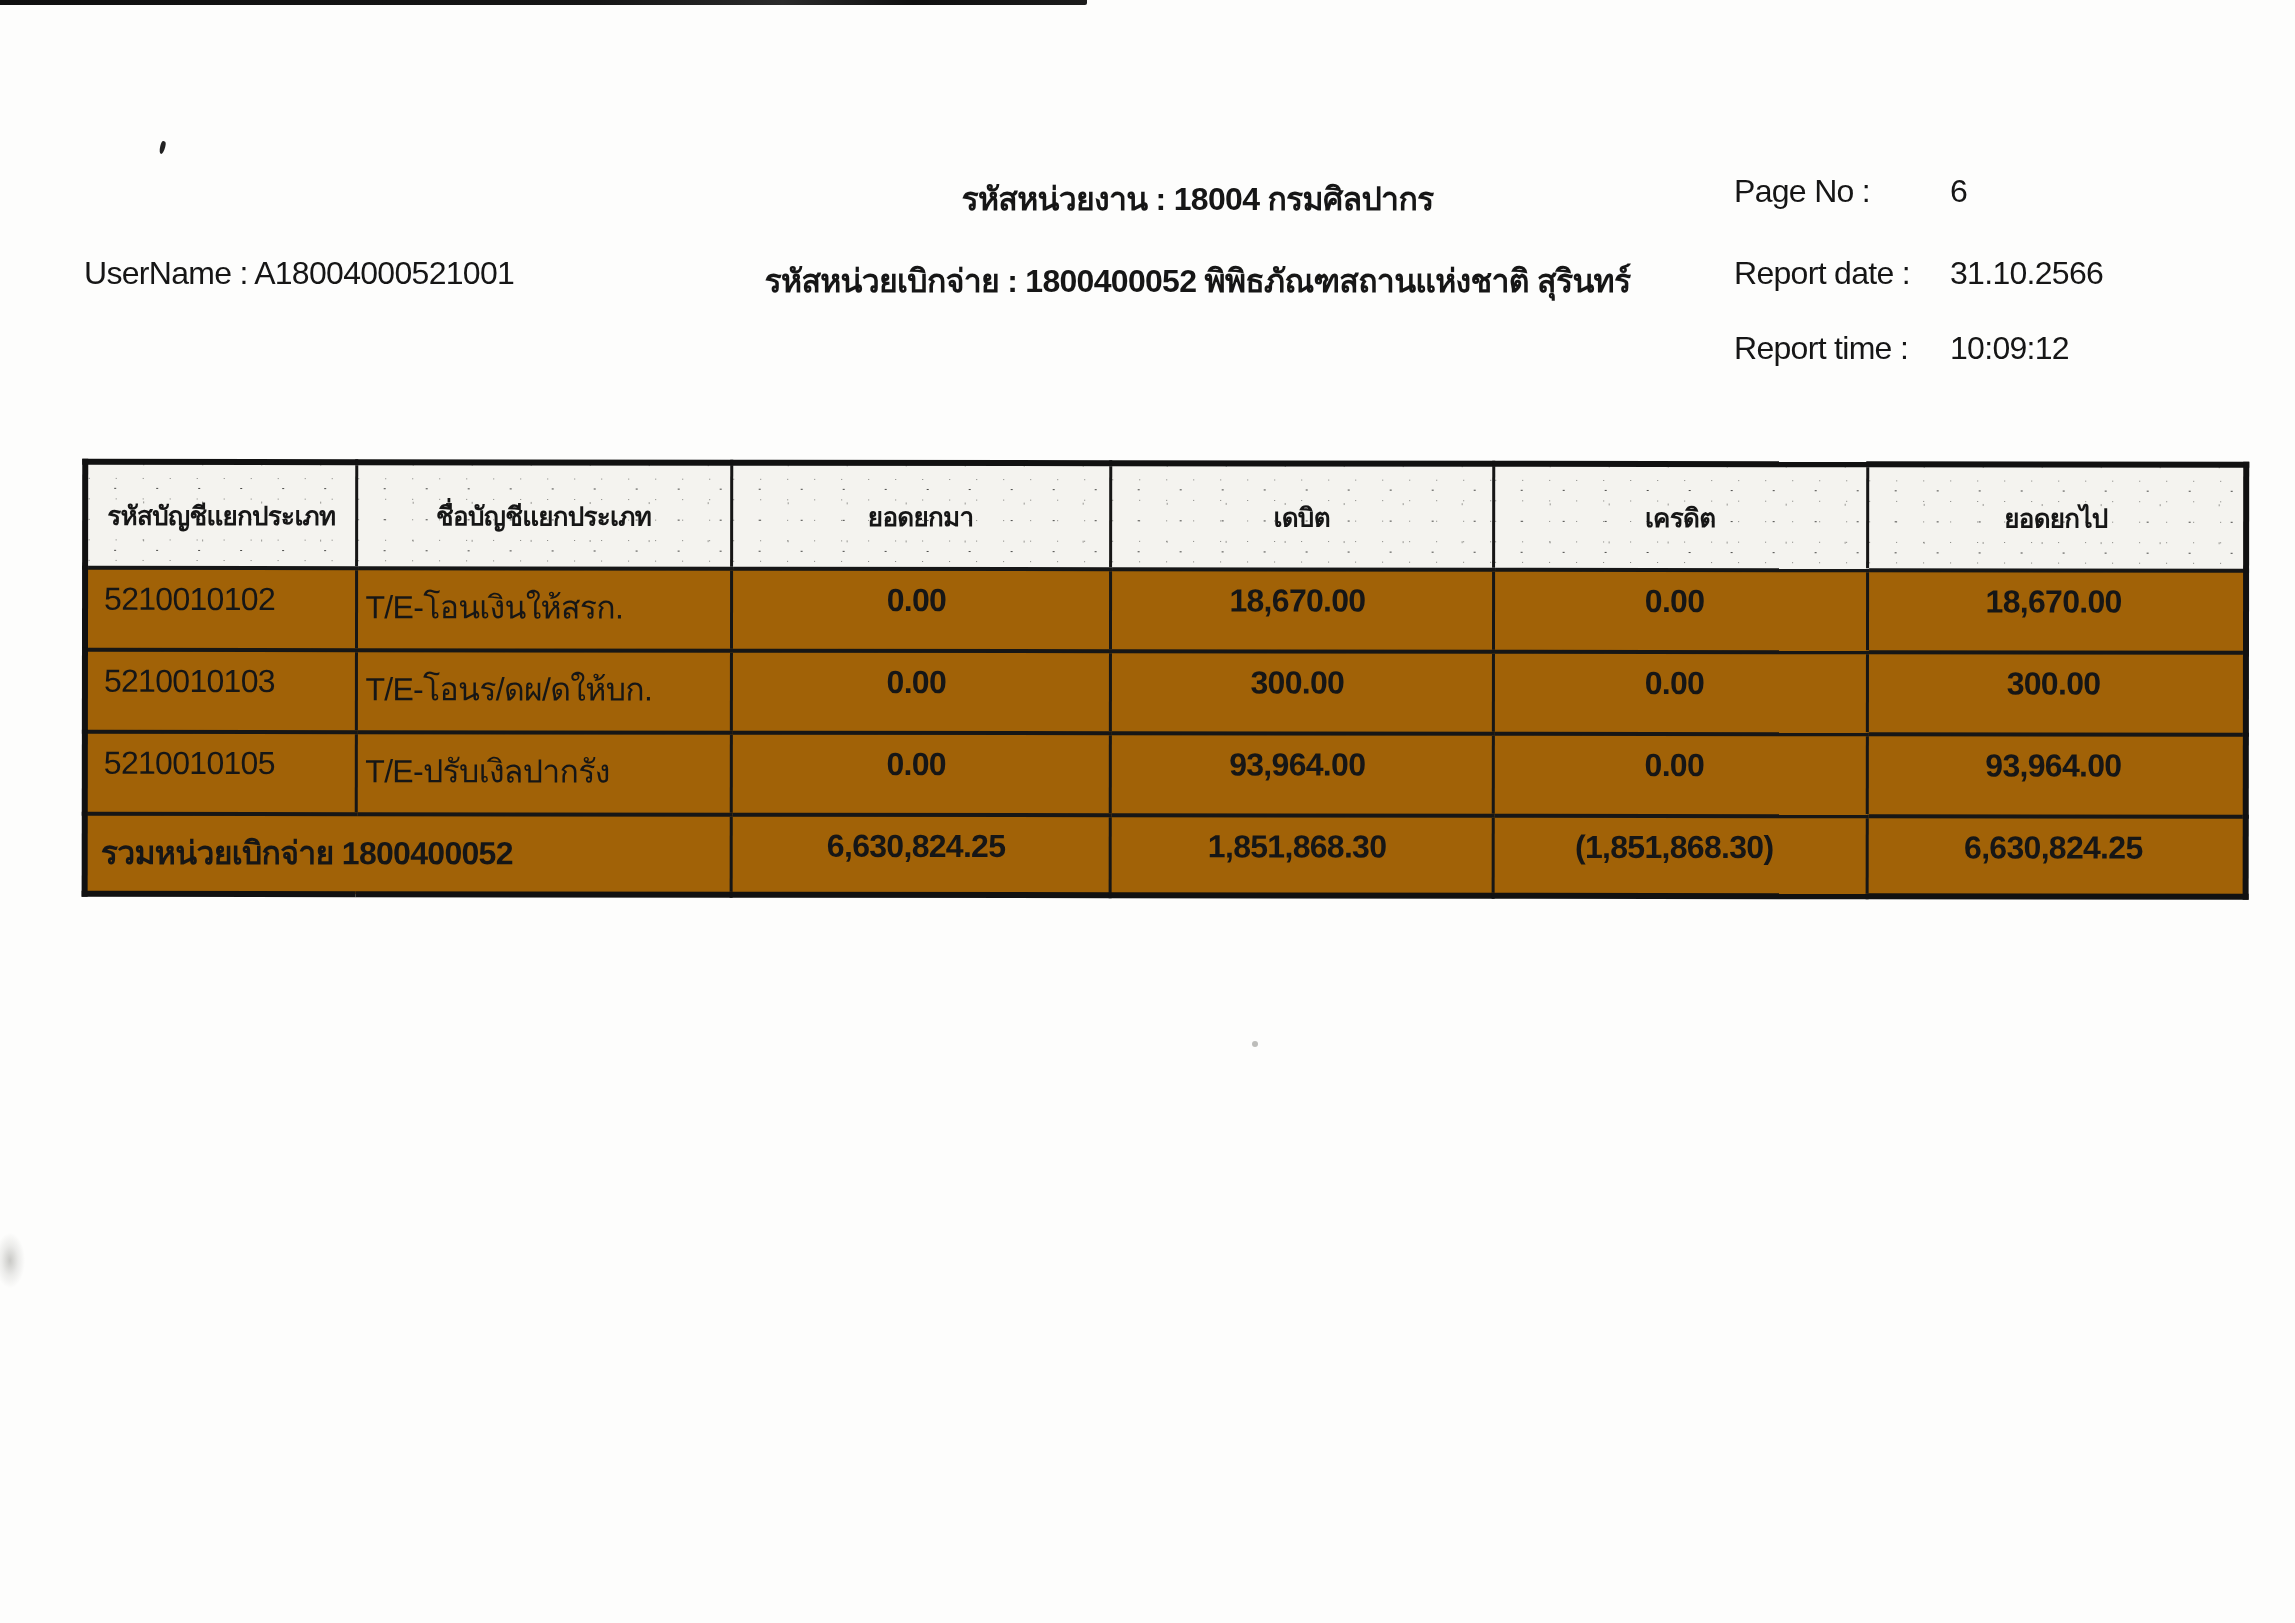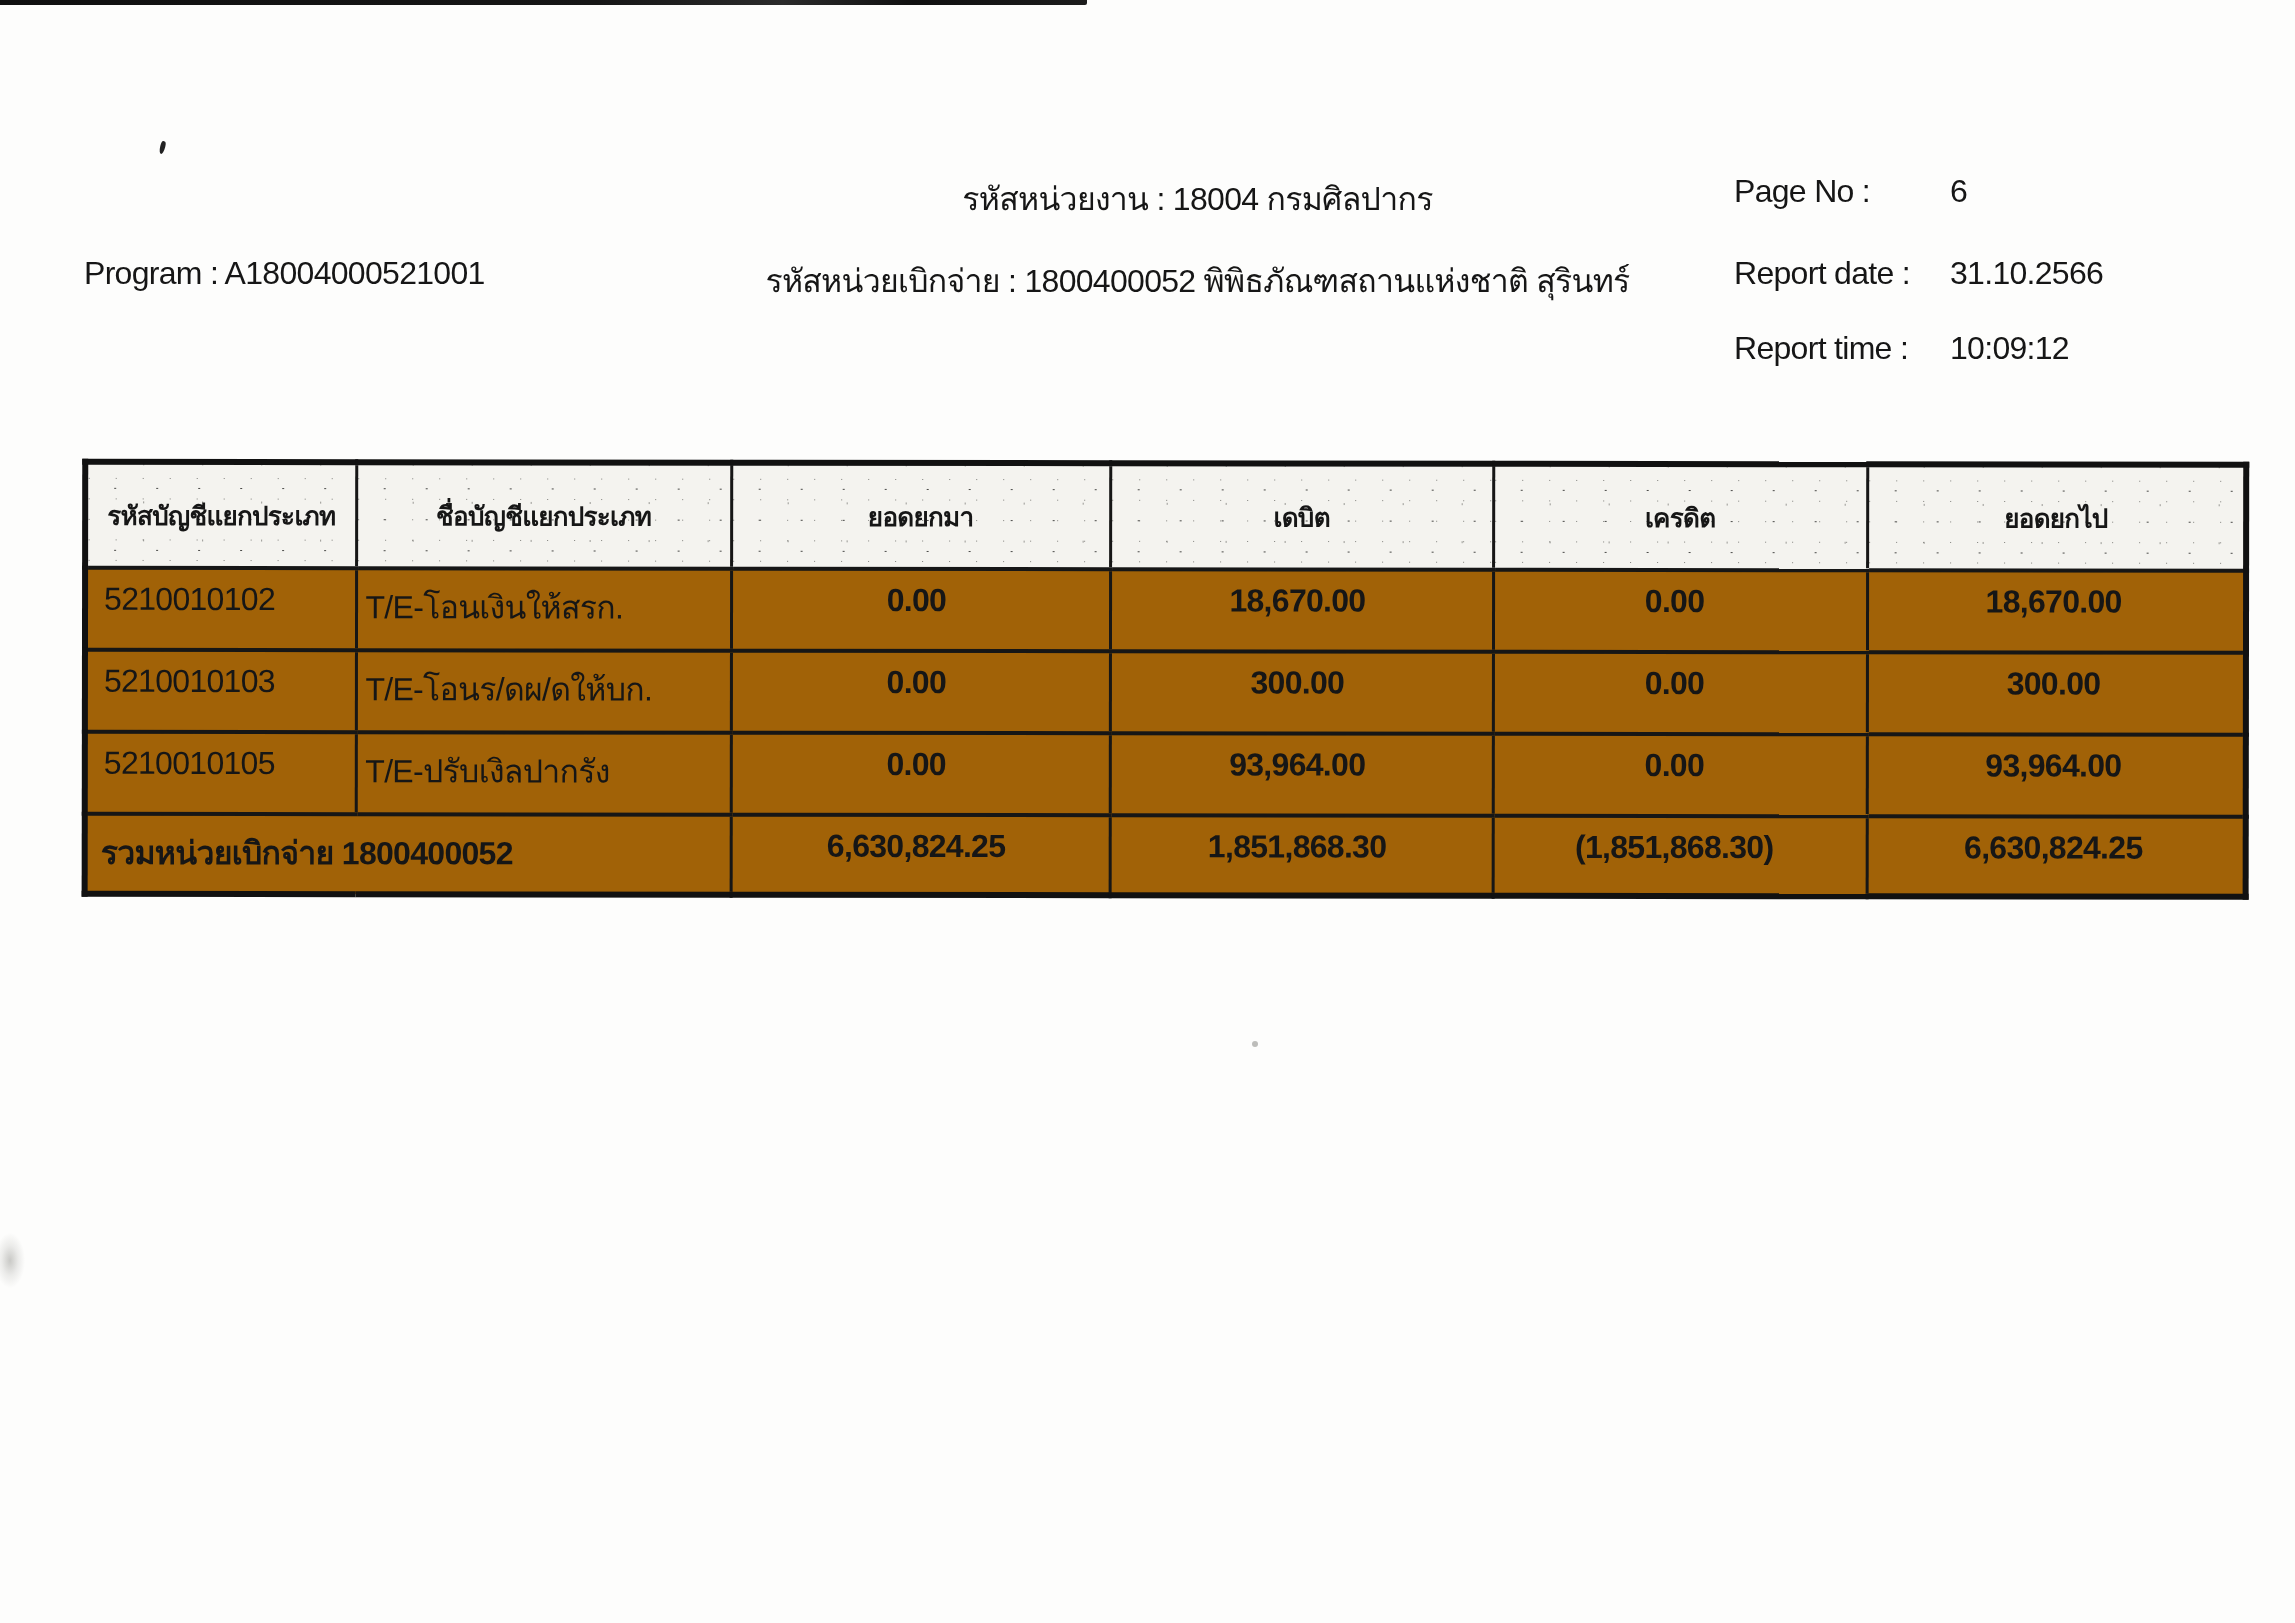--- a/index.html
+++ b/index.html
@@ -31,21 +31,21 @@
     background:#bdbdba;
   }
   
   .title{
     position:absolute;left:594px;top:96px;width:1207px;
     text-align:center;font-size:33px;font-weight:700;letter-spacing:-0.7px;
     white-space:nowrap;
   }
   .info{position:absolute;white-space:nowrap;font-size:32px;letter-spacing:-0.7px;}
   .info.lat{font-weight:400;}
-  .info.thai{font-weight:400;}
+  .info.thai{font-weight:700;}
   .l1{top:173px;} .l2{top:255px;} .l3{top:330px;}
   .left-col{left:84px;}
   .center-col{left:594px;width:1207px;text-align:center;}
   .meta-label{left:1734px;}
   .meta-value{left:1950px;}
   
   table.tb{
     position:absolute;left:82px;top:460px;width:2162px;
     border-collapse:collapse;table-layout:fixed;
     transform:rotate(0.08deg);transform-origin:40% 40%;
@@ -82,21 +82,21 @@
 <body>
 
 <div class="page">
 
   <div class="scan-strip"></div>
   <div class="speck-apostrophe"></div>
   <div class="smudge"></div>
   <div class="stray-dot"></div>
 
 
-  <div class="info lat left-col l2">Program : A18004000521001</div>
+  <div class="info lat left-col l2">UserName : A18004000521001</div>
 
   <div class="info thai center-col l1">รหัสหน่วยงาน : 18004 กรมศิลปากร</div>
   <div class="info thai center-col l2">รหัสหน่วยเบิกจ่าย : 1800400052 พิพิธภัณฑสถานแห่งชาติ สุรินทร์</div>
 
   <div class="info lat meta-label l1">Page No :</div>
   <div class="info lat meta-value l1">6</div>
   <div class="info lat meta-label l2">Report date :</div>
   <div class="info lat meta-value l2">31.10.2566</div>
   <div class="info lat meta-label l3">Report time :</div>
   <div class="info lat meta-value l3">10:09:12</div>

